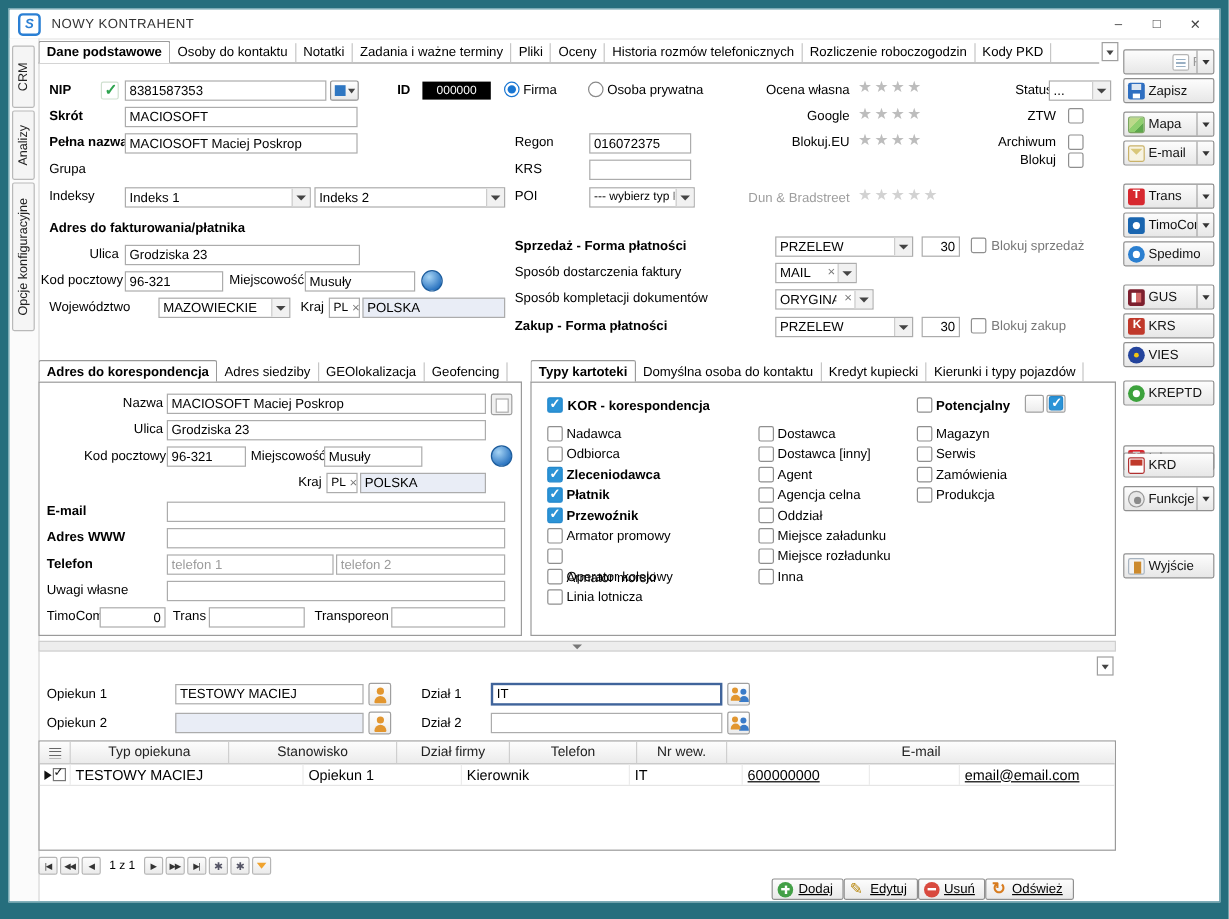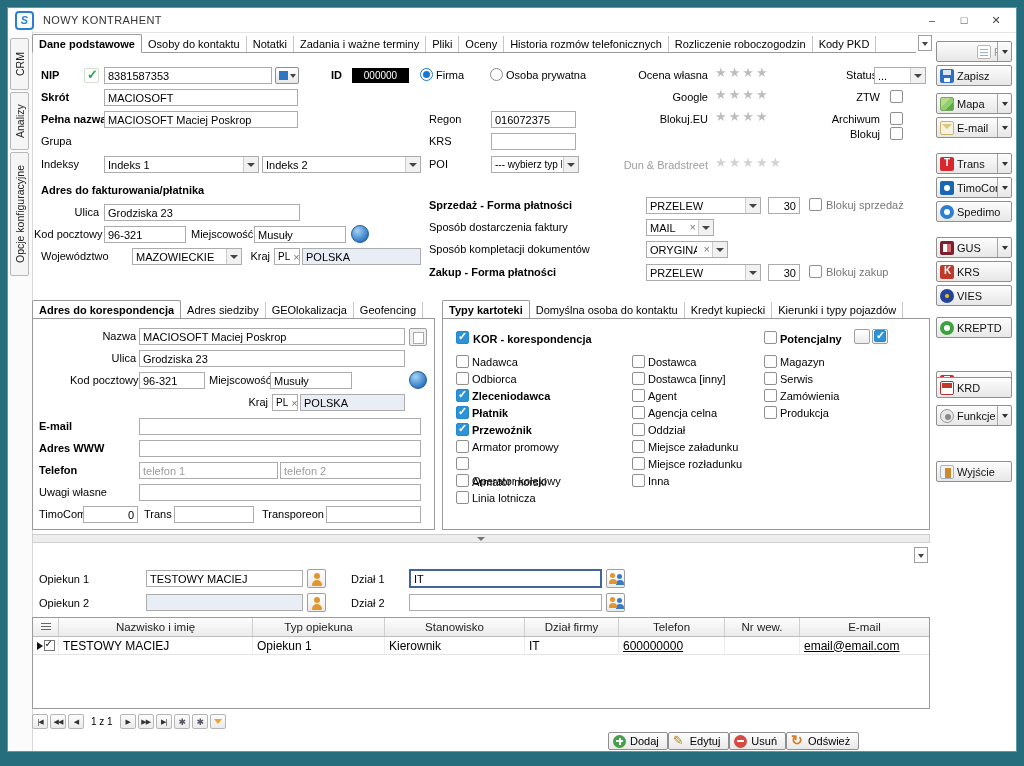--- a/index.html
+++ b/index.html
@@ -158,21 +158,21 @@
   .pager{position:absolute;display:flex;align-items:center;gap:2px;}
   .pgb{width:16px;height:15px;border:1px solid #b5b5b5;border-radius:2px;box-sizing:border-box;
     background:linear-gradient(#fcfcfc,#ebebeb);display:flex;align-items:center;justify-content:center;
     font-size:7px;color:#333;letter-spacing:-1px;position:relative;}
   .pg1::after{content:"|◀";} .pg2::after{content:"◀◀";} .pg3::after{content:"◀";}
   .pg4::after{content:"▶";} .pg5::after{content:"▶▶";} .pg6::after{content:"▶|";}
   .pgstar::after{content:"✱";font-size:9px;color:#556;}
   .pgfilter::after{content:"";border-left:4px solid transparent;border-right:4px solid transparent;border-top:5px solid #f0a32e;}
   .pglbl{font-size:10px;margin:0 5px;color:#000;}
   
-  .actions{position:absolute;display:flex;justify-content:flex-start;gap:0;}
+  .actions{position:absolute;display:flex;justify-content:center;gap:0;text-decoration:underline;}
   .abtn{height:18px;border:1px solid #8f8f8f;border-radius:2px;background:linear-gradient(#fdfdfd,#e9e9e9);
     display:flex;align-items:center;font-size:11px;padding:0 8px 0 4px;gap:4px;box-sizing:border-box;}
   .aic{position:relative;width:13px;height:13px;flex:0 0 auto;}
   .aic.add{border-radius:50%;background:#43a047;}
   .aic.add::after{content:"";position:absolute;left:3px;top:5.5px;width:7px;height:2px;background:#fff;}
   .aic.add::before{content:"";position:absolute;left:5.5px;top:3px;width:2px;height:7px;background:#fff;}
   .aic.edit::after{content:"✎";position:absolute;left:0;top:-2px;color:#b8860b;font-size:13px;}
   .aic.del{border-radius:50%;background:#d84a3f;}
   .aic.del::after{content:"";position:absolute;left:3px;top:5.5px;width:7px;height:2px;background:#fff;}
   .aic.ref::after{content:"↻";position:absolute;left:0;top:-3px;color:#d87c1f;font-size:14px;font-weight:bold;}
@@ -430,21 +430,20 @@
   <div class="sq p-ico" style="left:299px;top:585px;width:19px;height:19px"></div>
   <div class="lbl" style="left:343px;top:589px">Dział 2</div>
   <input class="inp" style="left: 401px; top: 586px; width: 193px;">
   <div class="sq g-ico" style="left:598px;top:585px;width:19px;height:19px"></div>
 
   <div class="grid" style="left:24px;top:609px;width:898px;height:92px">
     <div class="ghead">
       <div class="gh" style="width:26px">
             <span class="hlines"></span>
           </div>
-      <div class="gh" style="width:194px">Nazwisko i imię</div>
       <div class="gh" style="width:132px">Typ opiekuna</div>
       <div class="gh" style="width:140px">Stanowisko</div>
       <div class="gh" style="width:94px">Dział firmy</div>
       <div class="gh" style="width:106px">Telefon</div>
       <div class="gh" style="width:75px">Nr wew.</div>
       <div class="gh" style="flex:1;border-right:none">E-mail</div>
     </div>
     <div class="grow">
       <div class="gc" style="width:26px;justify-content:center;gap:1px;padding:0 1px">
         <span class="rarrow"></span>

